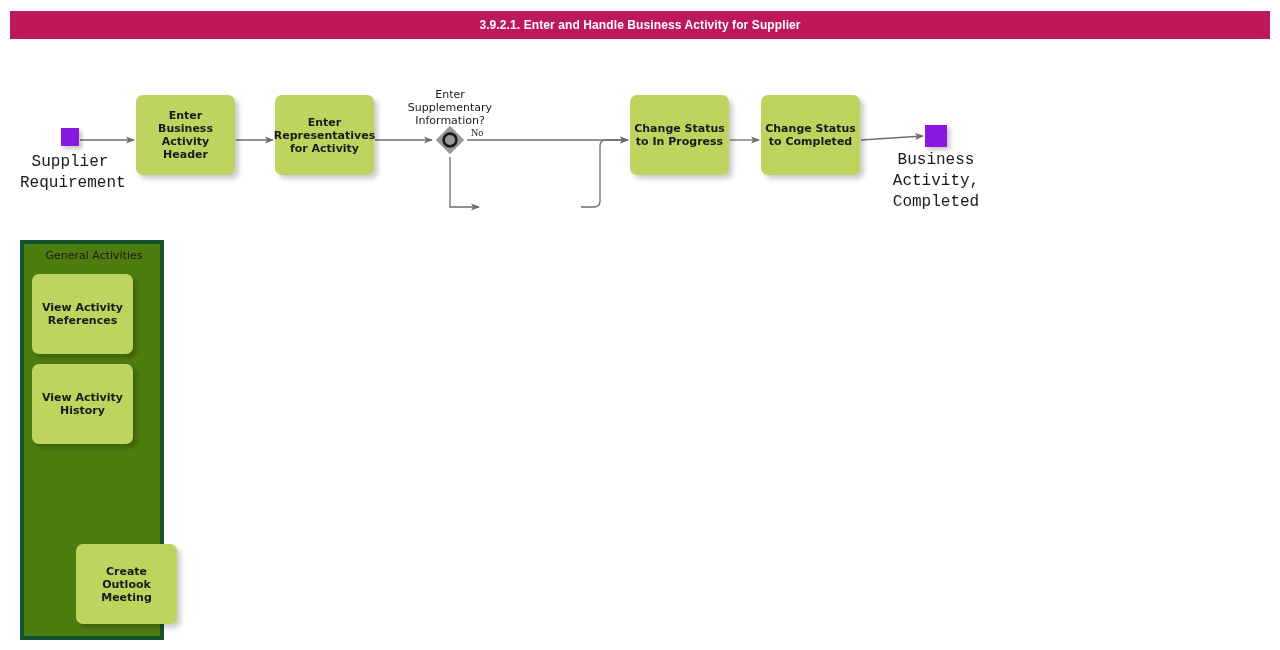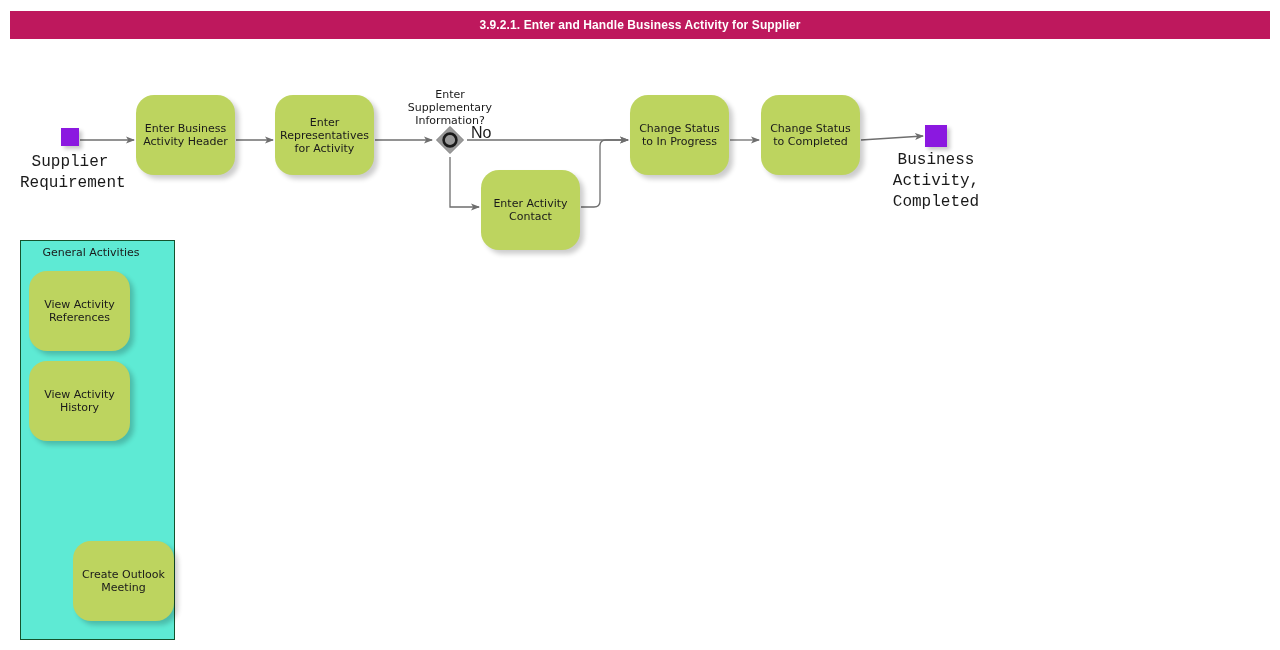--- a/index.html
+++ b/index.html
@@ -51,27 +51,28 @@
     left: 0; top: 0;
     width: 1280px;
     height: 650px;
     pointer-events: none;
   }
 
   
   .task {
     position: absolute;
     background: #bdd45f;
-    border-radius: 18px;
+    border-radius: 7px;
     box-shadow: 4px 4px 5px rgba(0,0,0,0.20);
     display: flex;
     align-items: center;
     justify-content: center;
     box-sizing: border-box;
     padding: 2px 4px;
+    font-weight: bold;
   }
   .task .task-label {
     font-family: "DejaVu Sans", sans-serif;
     font-size: 11px;
     line-height: 13px;
     color: #1a1a1a;
     text-align: center;
     white-space: pre-line;
   }
 
@@ -101,36 +102,36 @@
     position: absolute;
     font-family: "DejaVu Sans", sans-serif;
     font-size: 11px;
     line-height: 13px;
     color: #1a1a1a;
     text-align: center;
     white-space: pre-line;
   }
   .flow-label {
     position: absolute;
-    font-family: Liberation Sans, sans-serif;
-    font-size: 16px;
+    font-family: Liberation Serif, serif;
+    font-size: 10px;
     line-height: 13px;
     color: #1a1a1a;
     white-space: nowrap;
   }
 
   
   .panel {
     position: absolute;
     left: 20px;
     top: 240px;
-    width: 155px;
+    width: 144px;
     height: 400px;
-    background: #5eead4;
-    border: 1px solid #14532d;
+    background: #4d7c0f;
+    border: 4px solid #14532d;
     box-sizing: border-box;
   }
   .panel-title {
     position: absolute;
     left: 0;
     top: 5px;
     width: 140px;
     text-align: center;
     font-family: "DejaVu Sans", sans-serif;
     font-size: 11px;
@@ -185,24 +186,20 @@
     <span class="task-label">Enter Business
 Activity Header</span>
   </div>
 
   <div class="task" style="left:275px; top:95px; width:99px; height:80px;">
     <span class="task-label">Enter
 Representatives
 for Activity</span>
   </div>
 
-  <div class="task" style="left:481px; top:170px; width:99px; height:80px;">
-    <span class="task-label">Enter Activity
-Contact</span>
-  </div>
 
   <div class="task" style="left:630px; top:95px; width:99px; height:80px;">
     <span class="task-label">Change Status
 to In Progress</span>
   </div>
 
   <div class="task" style="left:761px; top:95px; width:99px; height:80px;">
     <span class="task-label">Change Status
 to Completed</span>
   </div>

